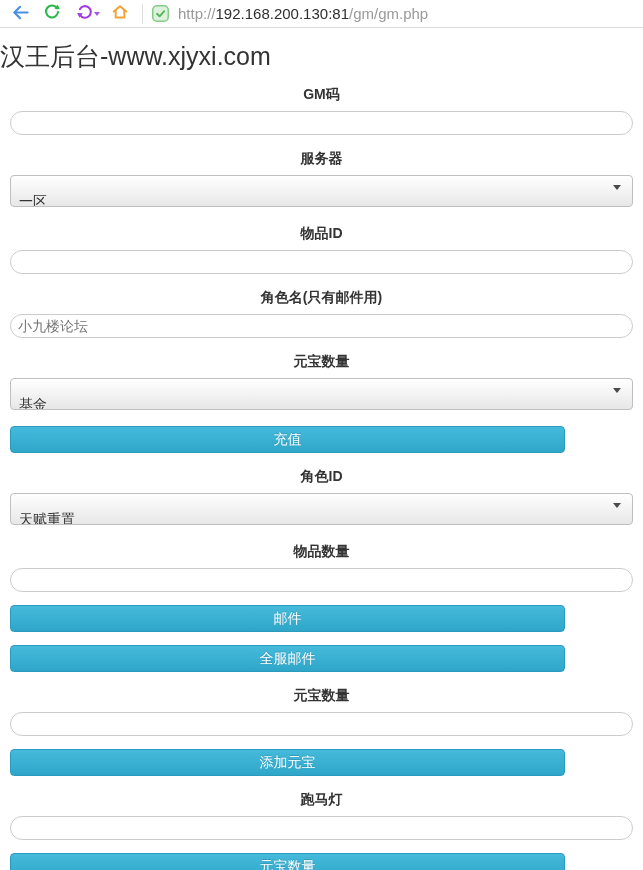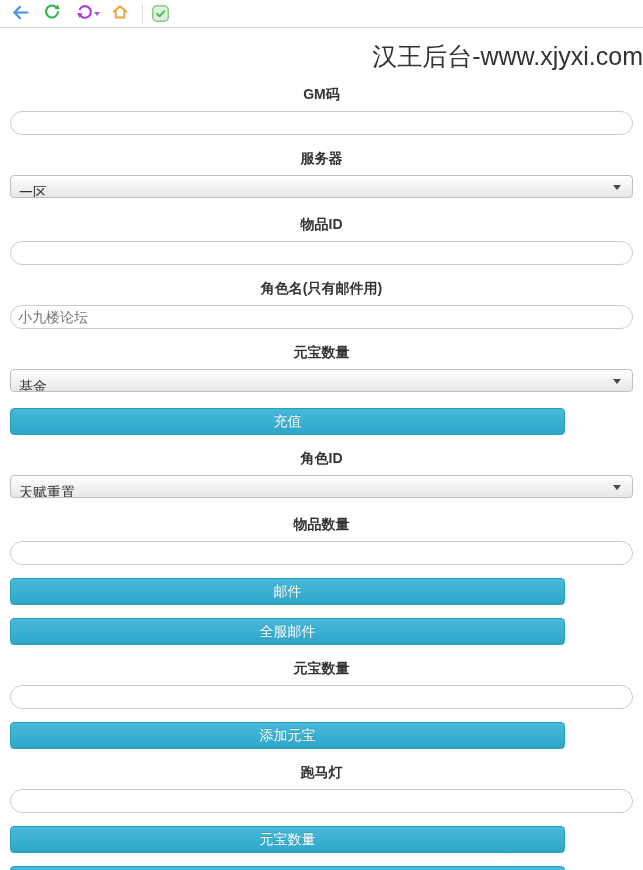--- a/index.html
+++ b/index.html
@@ -22,37 +22,37 @@
     width:0;height:0; border-left:3.5px solid transparent; border-right:3.5px solid transparent;
     border-top:4.5px solid #9a5fe0; margin:0 4px 0 -6px; display:inline-block;
   }
   .tb-divider { width:1px; height:20px; background:#dcdcdc; margin:0 8px 0 6px; }
   .addressbar { display:flex; align-items:center; flex:1; height:26px; cursor:text; }
   .shield { display:flex; align-items:center; margin-right:8px; }
   .url { font-size:15px; color:#9a9a9a; white-space:nowrap; }
   .url .host { color:#2f2f2f; }
   
   .page-title {
-    text-align:right; font-size:25px; font-weight:400; color:#333;
+    text-align:left; font-size:25px; font-weight:400; color:#333;
     margin:13px 0 0; line-height:30px;
   }
   .form-label {
     display:block; text-align:center; font-weight:bold; font-size:14px; color:#333;
     margin:15px 10px 7px;
   }
   .text-input {
     display:block; width:623px; margin:0 10px; height:24px;
     border:1px solid #cccccc; border-radius:12px; padding:0 7px;
     font-size:14px; color:#333; background:#fff; outline:none;
   }
   .select-wrap { position:relative; margin:0 10px; }
   .select-wrap select {
-    width:100%; height:23px; appearance:none; -webkit-appearance:none; -moz-appearance:none;
+    width:100%; height:32px; appearance:none; -webkit-appearance:none; -moz-appearance:none;
     background:linear-gradient(#ffffff,#e7e7e7);
-    border:1px solid #bfbfbf; border-radius:4px; padding:8px 22px 0 8px;
+    border:1px solid #bfbfbf; border-radius:4px; padding:17px 22px 0 8px;
     font-size:14px; color:#333; font-family:"Liberation Sans", sans-serif; outline:none;
   }
   .select-caret {
     position:absolute; right:12px; top:10px; width:0; height:0; pointer-events:none;
     border-left:4px solid transparent; border-right:4px solid transparent; border-top:5px solid #4a4a4a;
   }
   .btn {
     display:block; width:555px; height:27px; margin:13px 10px 5px;
     background:linear-gradient(#45badb,#2fa6c9);
     border:1px solid #2a9bbd; border-radius:4px;
@@ -98,20 +98,21 @@
     </span>
   </button>
   <span class="tb-divider"></span>
   <div class="addressbar">
     <span class="shield">
       <svg viewBox="0 0 22 22" width="19" height="19">
         <rect x="2" y="2" width="18" height="18" rx="5" fill="#ddf2dd" stroke="#85cb85" stroke-width="1.8"></rect>
         <path d="M7 11.3 L10 14.2 L15.3 8.3" fill="none" stroke="#57b357" stroke-width="2.2" stroke-linecap="round" stroke-linejoin="round"></path>
       </svg>
     </span>
+    <span class="url"><span>http://</span><span class="host">192.168.200.130:81</span><span>/gm/gm.php</span></span>
   </div>
 </div>
 
 <h1 class="page-title">汉王后台-www.xjyxi.com</h1>
 
 <label class="form-label">GM码</label>
 <input class="text-input" type="text" value="" style="">
 
 <label class="form-label">服务器</label>
 <div class="select-wrap">

